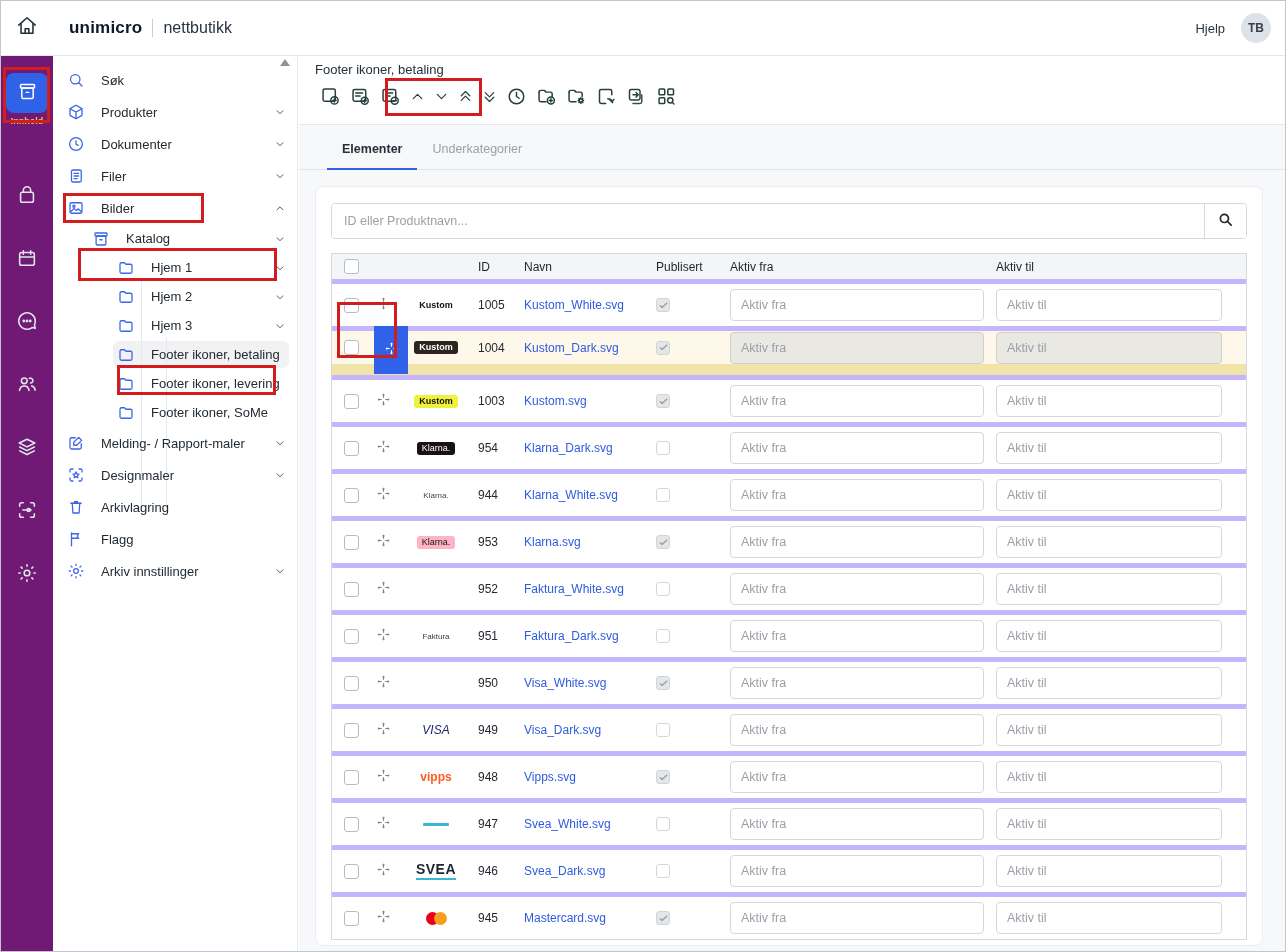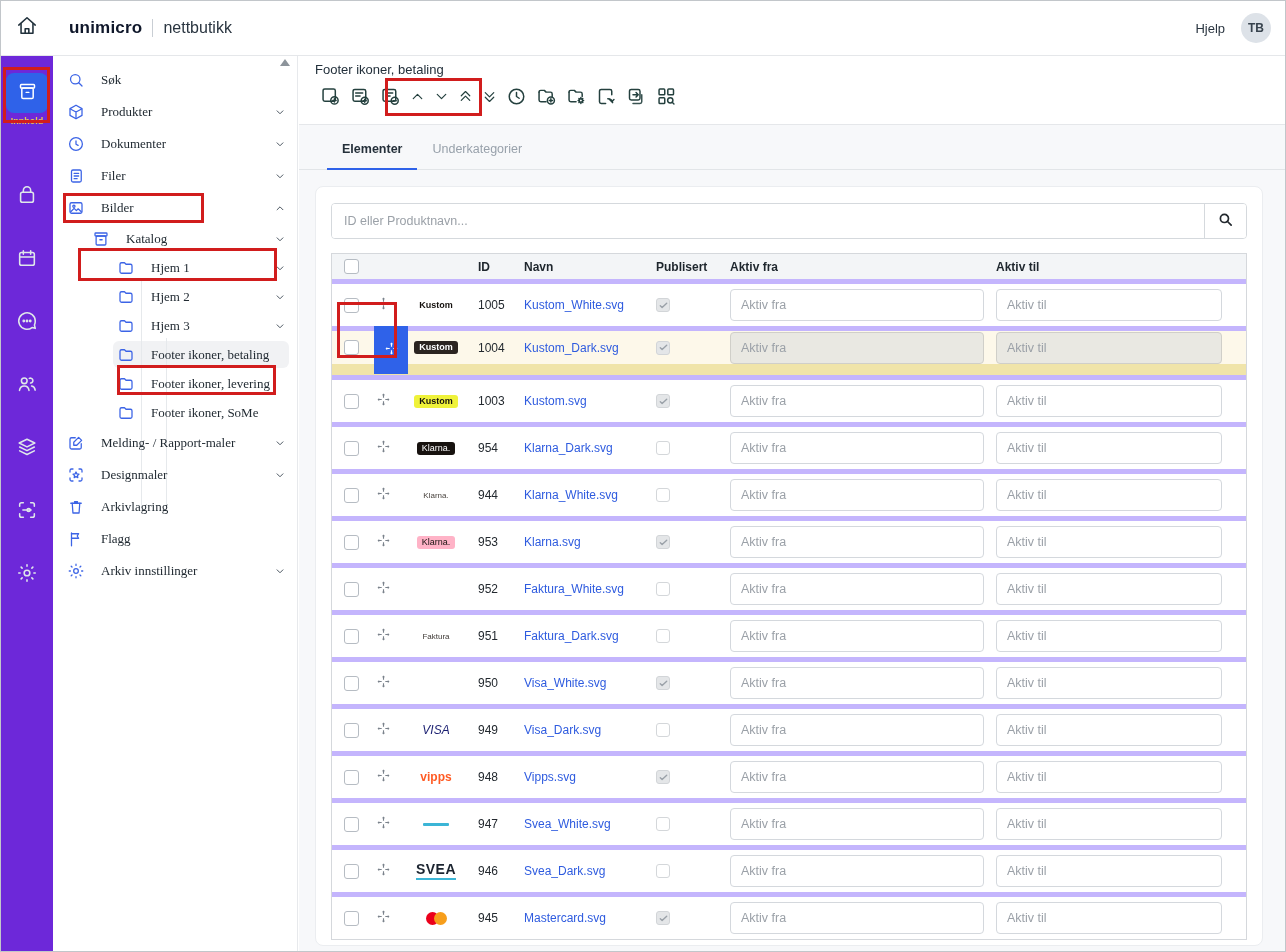--- a/index.html
+++ b/index.html
@@ -15,32 +15,32 @@
   .logo-wrap { display:flex; align-items:baseline; margin-left:16px; }
   .logo-primary { font-size:17px; font-weight:bold; color:#0f172a; letter-spacing:.2px; }
   .logo-secondary { font-size:16px; color:#2a3540; margin-left:10px; padding-left:10px;
                     border-left:1px solid #c9ced4; }
   .topbar-right { margin-left:auto; display:flex; align-items:center; gap:16px; padding-right:14px; }
   .help-link { font-size:13px; color:#2a3540; cursor:pointer; }
   .avatar { width:30px; height:30px; border-radius:50%; background:#dde2e8; color:#37424d;
             font-size:12px; font-weight:bold; display:flex; align-items:center; justify-content:center; }
 
   
-  .rail { position:absolute; left:0; top:55px; bottom:0; width:52px; background:#6d28d9; z-index:4;
+  .rail { position:absolute; left:0; top:55px; bottom:0; width:52px; background:#701a75; z-index:4;
           display:flex; flex-direction:column; align-items:center;gap:32px; }
   .rail-active { margin-top:17px; display:flex; flex-direction:column; align-items:center; }
   .rail-tile { width:42px; height:40px; border-radius:8px; background:#2f62e9; color:#fff;
                display:flex; align-items:center; justify-content:center; }
   .rail-label { font-size:9px; font-weight:bold; color:#e8c94f; margin-top:3px; }
   .rail-icons { margin-top:26px; display:flex; flex-direction:column; gap:41px; color:#dfe7ea; }
   .rail-icons .icon svg { display:block; }
 
   
   .sidebar { position:absolute; left:52px; top:55px; bottom:0; width:245px; background:#fff;
-             border-right:1px solid #e7e9ec; z-index:3;font-family:Liberation Serif, serif; }
+             border-right:1px solid #e7e9ec; z-index:3; }
   .scroll-up { position:absolute; right:7px; top:3px; width:0; height:0;
                border-left:5px solid transparent; border-right:5px solid transparent;
                border-bottom:7px solid #8d949b; }
   .nav { padding-top:8px; position:relative; }
   .guide { position:absolute; width:1px; background:#e6e9ec; }
   .guide-1 { left:88px; top:224px; height:228px; }
   .guide-2 { left:113px; top:282px; height:170px; }
   .nav-item { display:flex; align-items:center; height:32px; padding-left:14px; padding-right:10px;
               cursor:pointer; position:relative; }
   .nav-item.sub { height:29px; }
@@ -72,21 +72,21 @@
                      font-family:"Liberation Sans",sans-serif; color:#333; }
   .searchbar input::placeholder { color:#9ba1a8; }
   .search-btn { width:42px; border-left:1px solid #d5d9dd; display:flex; align-items:center;
                 justify-content:center; background:#fff; cursor:pointer; color:#23292f; }
 
   
   .table { margin-top:14px; border:1px solid #d5d8dc; }
   .trow, .thead { display:grid;
     grid-template-columns:32px 30px 72px 46px 132px 74px 266px 1fr;
     align-items:center; padding-left:12px; padding-right:12px; }
-  .thead { height:25px; background:#f3f5f7; font-size:12px; font-weight:bold; color:#1e262d; }
+  .thead { height:25px; background:#f3f5f7; font-size:12px; font-weight:normal; color:#1e262d; }
   .trow { height:47px; background:#fff; border-top:5px solid #c4b5fd; position:relative; }
   .trow.dragging { height:38px; background:#fdf8ea; }
   .cb { width:15px; height:15px; border:1px solid #b6bcc3; border-radius:3px; background:#fff; cursor:pointer; }
   .handle { color:#7a828b; display:flex; cursor:grab; }
   .imgcell { width:60px; display:flex; justify-content:center; align-items:center; }
   .idtxt { font-size:12px; color:#23292f; }
   .name-link { font-size:12px; color:#2e5bdf; text-decoration:none; cursor:pointer; }
   .pub { width:14px; height:14px; border:1px solid #d4d7da; border-radius:3px; background:#fff;
          display:flex; align-items:center; justify-content:center; }
   .pub.checked { background:#e4e6e8; border-color:#d2d5d8; color:#9aa1a8; }

